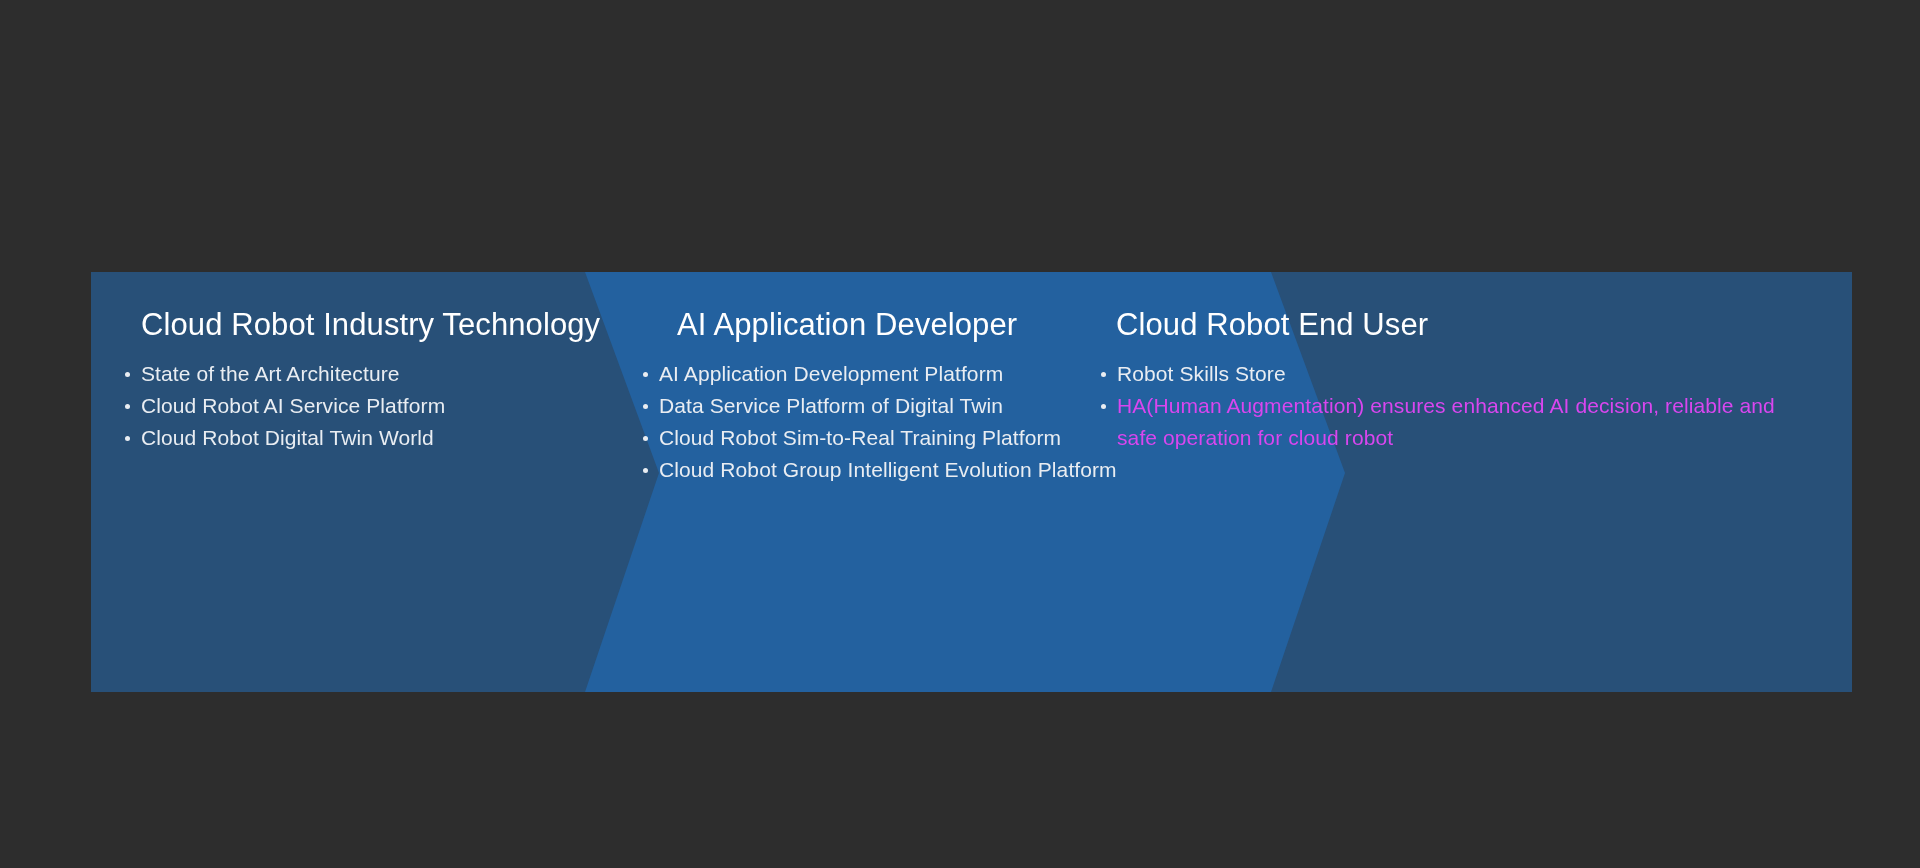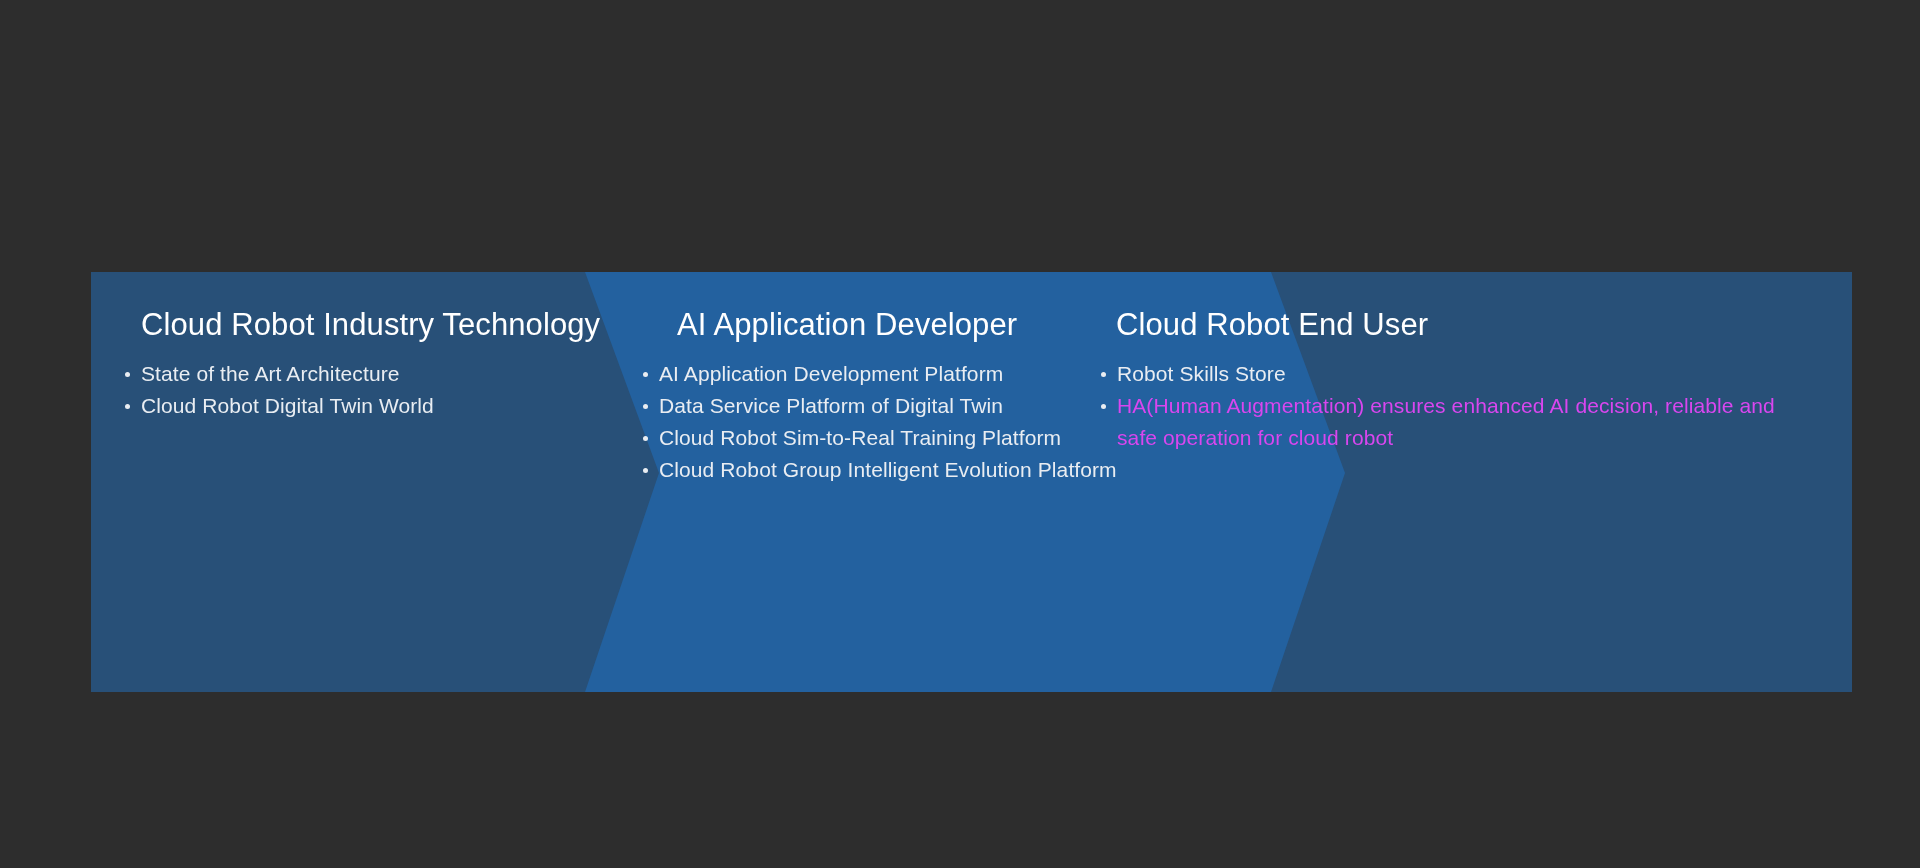--- a/index.html
+++ b/index.html
@@ -117,20 +117,21 @@
 
       <polygon fill="#285078" points="951,0 1761,0 1761,420 951,420"></polygon>
 
       <polygon fill="#23619f" points="494,0 1180,0 1254,201 1180,420 494,420 568,201"></polygon>
     </svg>
 
     <div class="panel" id="panel-1">
       <div class="panel-title" style="color: rgb(255, 255, 255);">Cloud Robot Industry Technology</div>
       <ul class="bullet-list">
         <li class="bullet-item" style="color: rgb(233, 237, 242);">State of the Art Architecture</li>
+        <li class="bullet-item" style="color: rgb(233, 237, 242);">Cloud Robot AI Service Platform</li>
         <li class="bullet-item" style="color: rgb(233, 237, 242);">Cloud Robot Digital Twin World</li>
       </ul>
     </div>
 
     <div class="panel" id="panel-2">
       <div class="panel-title" style="color: rgb(255, 255, 255);">AI Application Developer</div>
       <ul class="bullet-list">
         <li class="bullet-item" style="color: rgb(233, 237, 242);">AI Application Development Platform</li>
         <li class="bullet-item" style="color: rgb(233, 237, 242);">Data Service Platform of Digital Twin</li>
         <li class="bullet-item" style="color: rgb(233, 237, 242);">Cloud Robot Sim-to-Real Training Platform</li>

